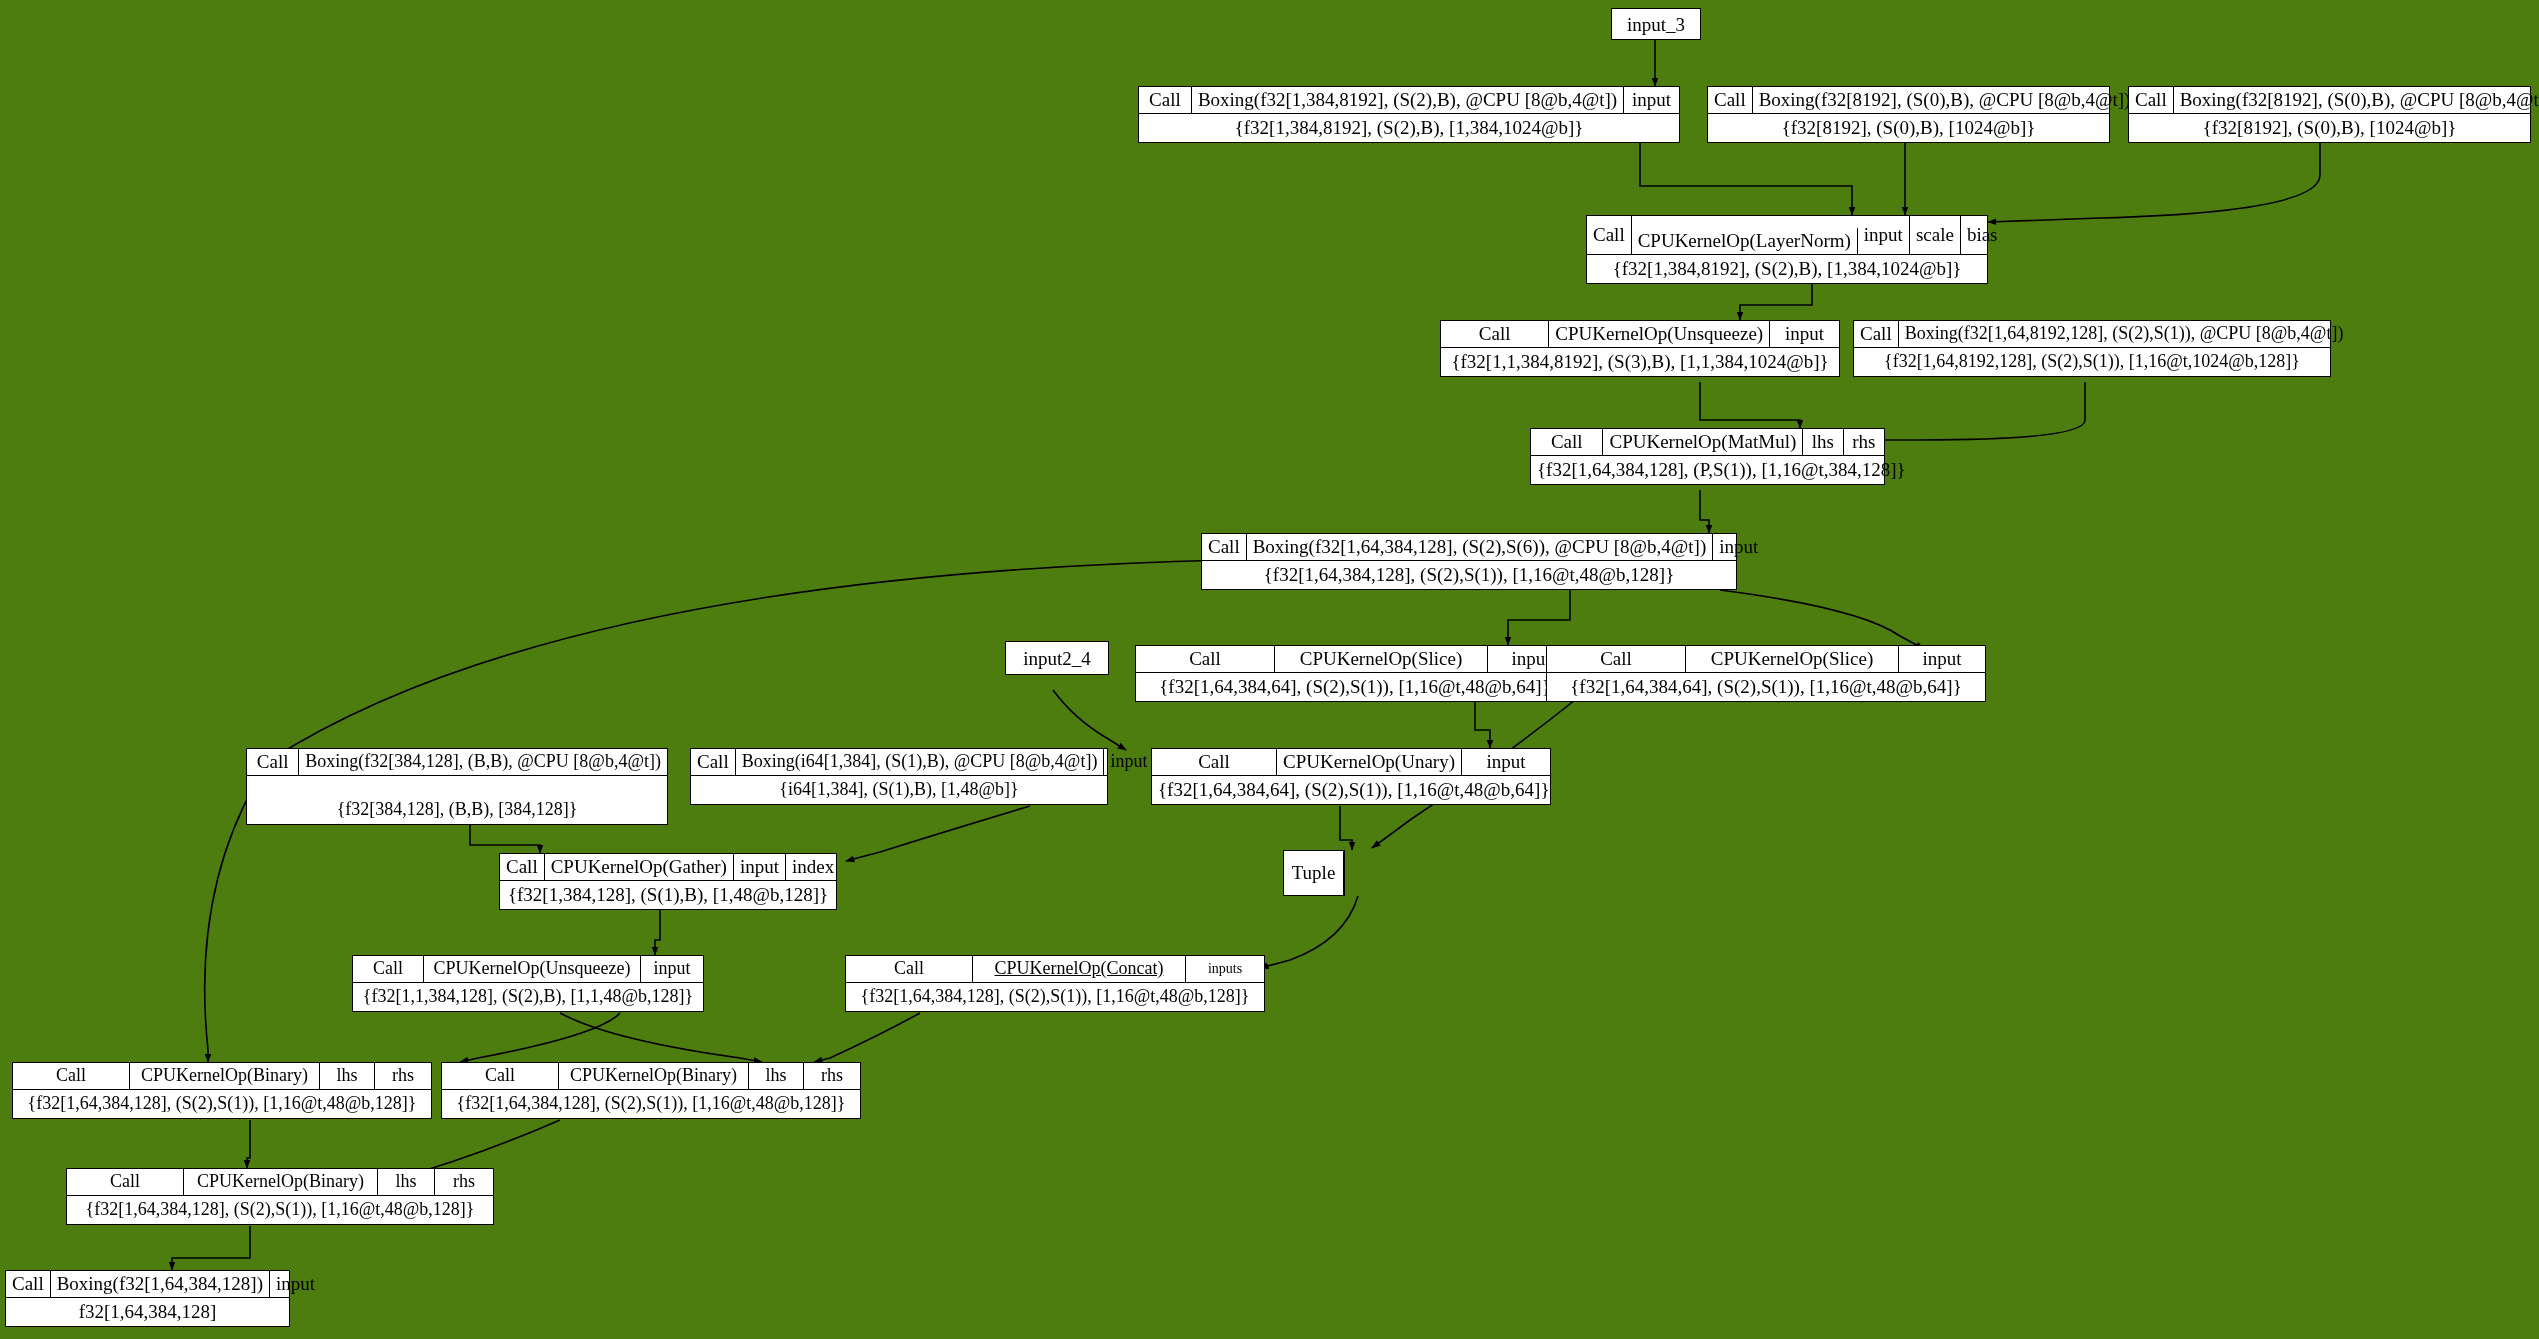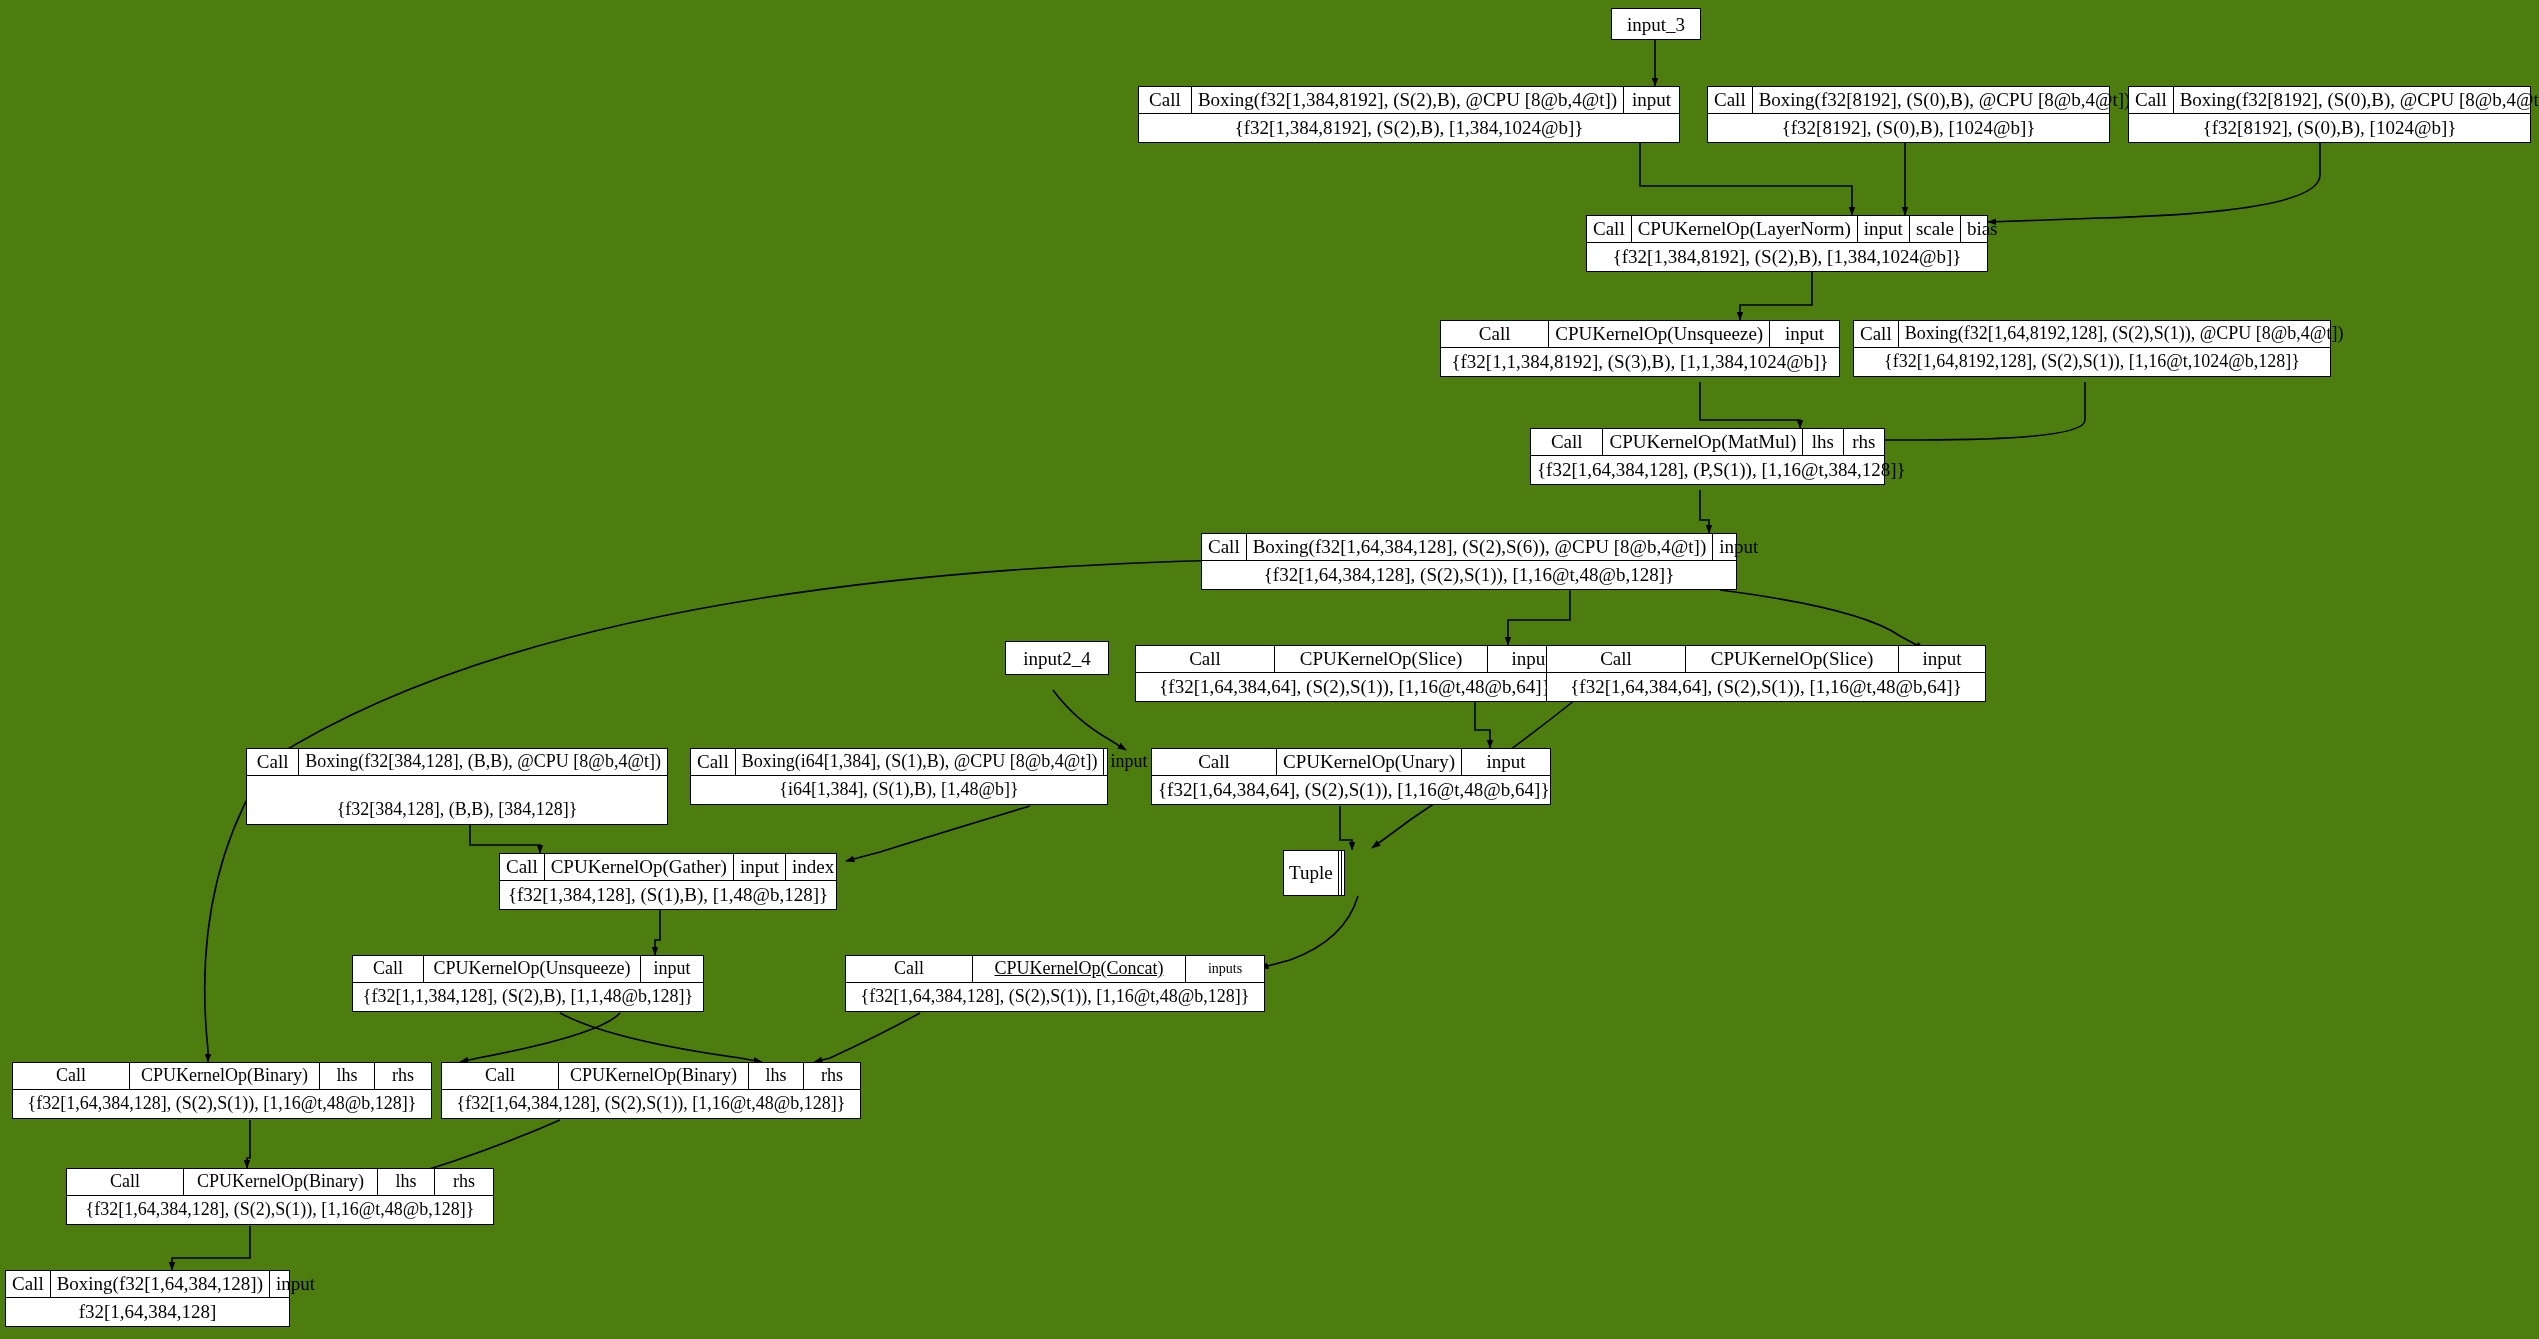--- a/index.html
+++ b/index.html
@@ -179,21 +179,21 @@
     <div class="rowtop">
       <div class="cell" style="width:54px;">Call</div>
       <div class="cell" style="flex:1;">Boxing(f32[8192], (S(0),B), @CPU [8@b,4@t])</div>
     </div>
     <div class="rowbot">{f32[8192], (S(0),B), [1024@b]}</div>
   </div>
 
   <div class="node" style="left:1586px; top:215px; width:402px;">
     <div class="rowtop">
       <div class="cell" style="width:54px;">Call</div>
-      <div class="cell" style="flex:1;">CPUKernelOp(LayerNorm)</div>
+      <div class="cell" style="flex:1;margin-top:12px;">CPUKernelOp(LayerNorm)</div>
       <div class="cell" style="width:58px;">input</div>
       <div class="cell" style="width:56px;">scale</div>
       <div class="cell" style="width:48px;">bias</div>
     </div>
     <div class="rowbot">{f32[1,384,8192], (S(2),B), [1,384,1024@b]}</div>
   </div>
 
   <div class="node" style="left:1440px; top:320px; width:400px;">
     <div class="rowtop">
       <div class="cell" style="width:104px;">Call</div>
@@ -281,21 +281,21 @@
   <div class="node" style="left:499px; top:853px; width:338px;">
     <div class="rowtop">
       <div class="cell" style="width:50px;">Call</div>
       <div class="cell" style="flex:1;">CPUKernelOp(Gather)</div>
       <div class="cell" style="width:52px;">input</div>
       <div class="cell" style="width:54px;">index</div>
     </div>
     <div class="rowbot">{f32[1,384,128], (S(1),B), [1,48@b,128]}</div>
   </div>
 
-  <div class="tuple" style="left:1283px; top:850px; width:62px; height:46px;">
+  <div class="tuple" style="left:1283px; top:850px; width:62px; height:46px;flex-direction:column;">
     <div class="cell" style="flex:1; border-right:1px solid #000;">Tuple</div>
     <div class="port"></div>
     <div class="port"></div>
   </div>
 
   <div class="node" style="left:352px; top:955px; width:352px;">
     <div class="rowtop">
       <div class="cell" style="width:58px; font-size:18px;">Call</div>
       <div class="cell" style="flex:1; font-size:18px;">CPUKernelOp(Unsqueeze)</div>
       <div class="cell" style="width:50px; font-size:18px;">input</div>

